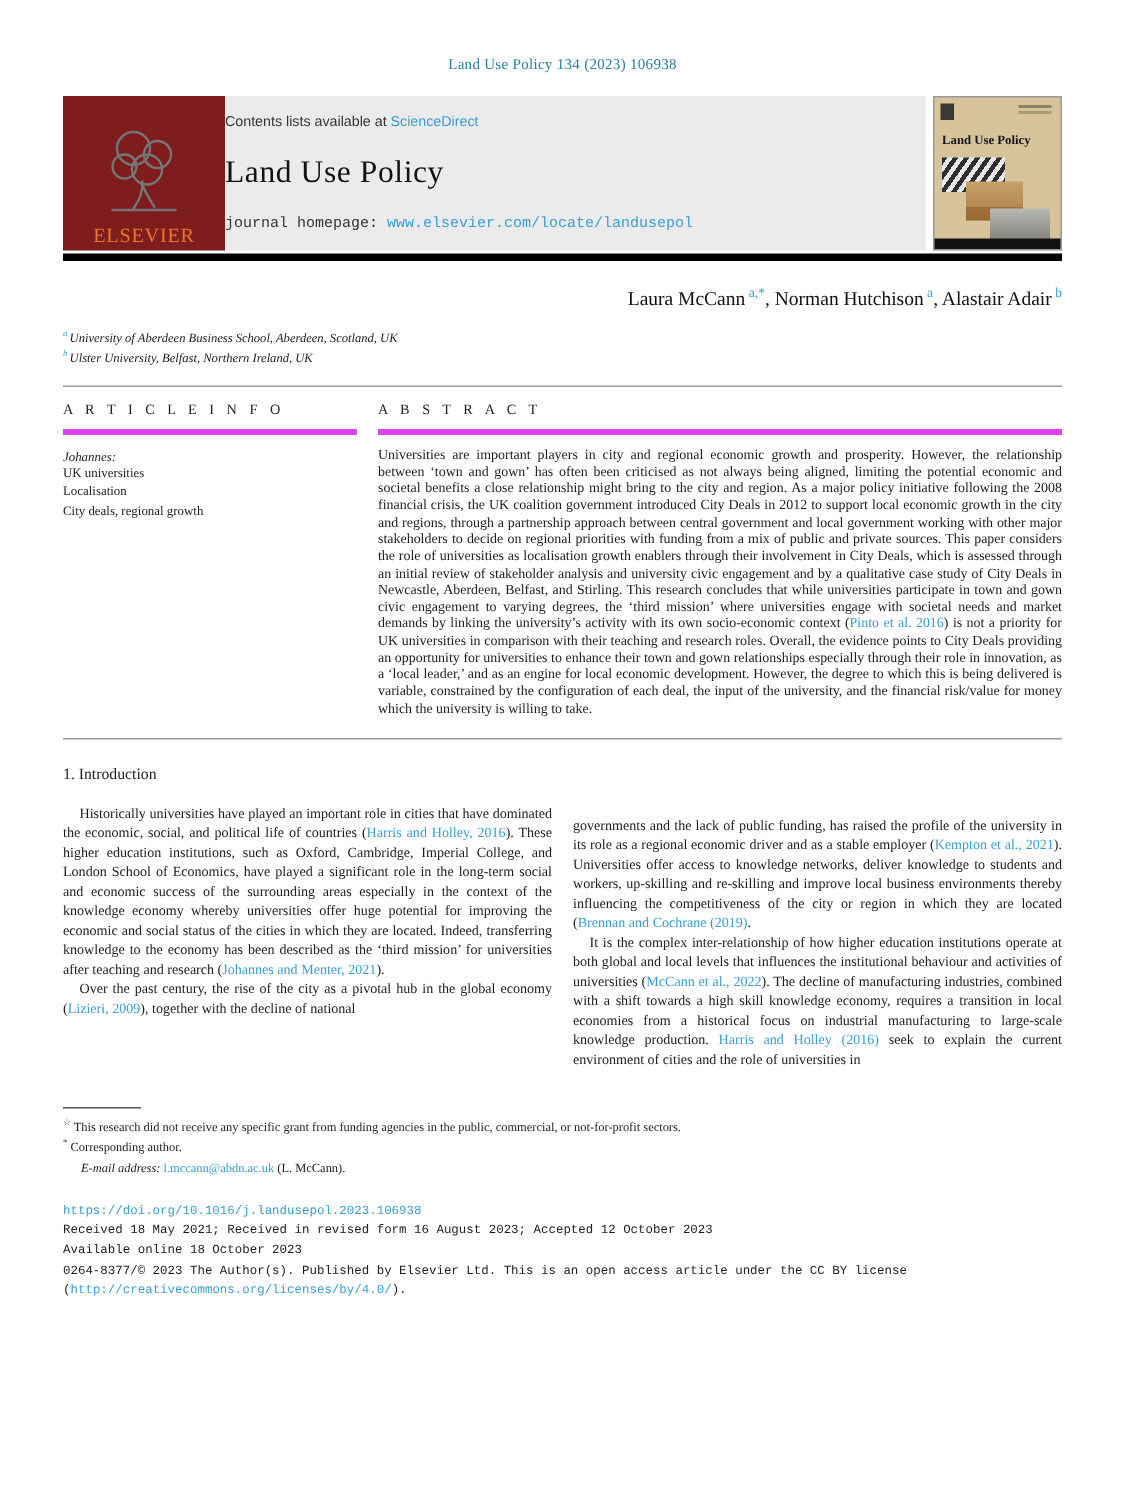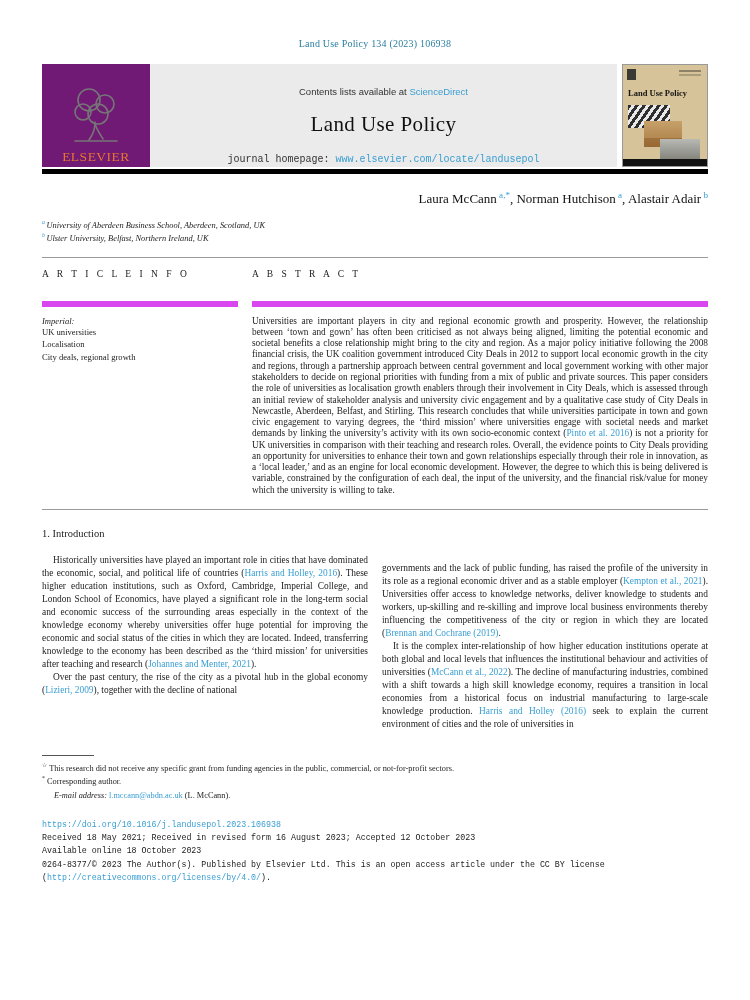--- a/index.html
+++ b/index.html
@@ -6,23 +6,23 @@
   body{width:750px;height:1000px;font-family:"Liberation Serif",serif;color:#1c1c1c;-webkit-font-smoothing:antialiased;}
   .page{width:666px;margin:0 auto;padding-top:38px;}
   .lnk{color:#3a9ed2;}
   .it{font-style:italic;}
   sup{font-size:70%;line-height:0;}
   sup.lnk{color:#3a9ed2;}
 
   .running-head{text-align:center;font-size:10px;color:#2a7f9e;letter-spacing:.2px;}
 
   .header-row{display:flex;margin-top:15px;align-items:stretch;height:103px;}
-  .logo-col{width:108px;background:#701a75;display:flex;flex-direction:column;align-items:center;justify-content:flex-end;padding-bottom:2px;}
+  .logo-col{width:108px;background:#7f1d1d;display:flex;flex-direction:column;align-items:center;justify-content:flex-end;padding-bottom:2px;}
   .elsevier-text{font-size:13.5px;color:#e8762c;letter-spacing:.5px;margin-top:1px;}
-  .band{flex:1;background:#ebebeb;text-align:center;padding-top:22px;}
+  .band{flex:1;background:#ebebeb;text-align:left;padding-top:12px;}
   .band .contents{font-family:"Liberation Sans",sans-serif;font-size:9.5px;color:#333;}
   .band .jtitle{font-size:21px;color:#111;margin-top:15px;letter-spacing:.4px;}
   .band .homepage{font-family:Liberation Mono, monospace;font-size:10px;color:#333;margin-top:17px;}
   .cover{width:86px;margin-left:5px;background:#d7c399;border:1px solid #999;position:relative;box-sizing:border-box;}
   .cover .c-logo{position:absolute;left:4px;top:4px;width:9px;height:11px;background:#3a3a33;}
   .cover .c-marks{position:absolute;right:6px;top:5px;width:22px;height:2px;background:#8d8265;box-shadow:0 4px 0 #a99c78;}
   .cover .c-title{position:absolute;left:5px;top:23px;font-size:8.5px;font-weight:bold;color:#141414;}
   .cover .c-img1{position:absolute;left:5px;top:40px;width:42px;height:23px;background:repeating-linear-gradient(125deg,#2e2e2e 0 3px,#e9e9e9 3px 6px);}
   .cover .c-img2{position:absolute;left:21px;top:56px;width:38px;height:26px;background:linear-gradient(#c7a06a,#a97c44);box-shadow:inset 0 -9px 0 rgba(120,70,20,.35);}
   .cover .c-img3{position:absolute;left:37px;top:74px;width:40px;height:21px;background:linear-gradient(#b9b9b4,#83837c);}
@@ -30,21 +30,21 @@
   .rule-thick{height:4.5px;background:#000;margin-top:2px;}
 
   .article-title{margin-top:33px;font-size:17.5px;line-height:1.42;color:#111;width:620px;}
   .authors{margin-top:17px;font-size:13px;color:#111;text-align:right;}
   .affils{margin-top:12px;font-size:8.4px;font-style:italic;line-height:1.55;}
   .rule-thin{height:1px;background:#9a9a9a;margin-top:12px;}
 
   .info-row{display:flex;margin-top:11px;}
   .info-col{width:196px;}
   .abs-col{flex:1;margin-left:14px;}
-  .sec-head{font-size:9.5px;letter-spacing:3px;color:#222;padding-bottom:22px;border-bottom:6px solid #d946ef;}
+  .sec-head{font-size:9.5px;letter-spacing:3px;color:#222;padding-bottom:7px;border-bottom:4px solid #d946ef;}
   .kw-label{font-size:8.6px;font-style:italic;margin-top:9px;}
   .kw-item{font-size:8.6px;line-height:1.5;}
   .abs-text{font-size:9.3px;line-height:1.215;text-align:justify;margin-top:9px;}
   .rule-thin2{height:1px;background:#9a9a9a;margin-top:13px;}
 
   .intro-row{display:flex;margin-top:17px;}
   .col-l{width:326px;}
   .col-r{width:326px;margin-left:14px;margin-top:35px;}
   .intro-head{font-size:10.5px;font-weight:normal;margin:1px 0 15px 0;}
   .body-p{font-size:9.4px;line-height:1.383;text-align:justify;margin:0;}
@@ -105,21 +105,21 @@
   <div class="affils">
     <div><sup class="lnk">a </sup><span>University of Aberdeen Business School, Aberdeen, Scotland, UK</span></div>
     <div><sup class="lnk">b </sup><span>Ulster University, Belfast, Northern Ireland, UK</span></div>
   </div>
 
   <div class="rule-thin"></div>
 
   <div class="info-row">
     <div class="info-col">
       <div class="sec-head">A R T I C L E  I N F O</div>
-      <div class="kw-label">Imperial:</div>
+      <div class="kw-label">Johannes:</div>
       <div class="kw-item">UK universities</div>
       <div class="kw-item">Localisation</div>
       <div class="kw-item">City deals, regional growth</div>
     </div>
     <div class="abs-col">
       <div class="sec-head">A B S T R A C T</div>
       <div class="abs-text"><span>Universities are important players in city and regional economic growth and prosperity. However, the relationship between ‘town and gown’ has often been criticised as not always being aligned, limiting the potential economic and societal benefits a close relationship might bring to the city and region. As a major policy initiative following the 2008 financial crisis, the UK coalition government introduced City Deals in 2012 to support local economic growth in the city and regions, through a partnership approach between central government and local government working with other major stakeholders to decide on regional priorities with funding from a mix of public and private sources. This paper considers the role of universities as localisation growth enablers through their involvement in City Deals, which is assessed through an initial review of stakeholder analysis and university civic engagement and by a qualitative case study of City Deals in Newcastle, Aberdeen, Belfast, and Stirling. This research concludes that while universities participate in town and gown civic engagement to varying degrees, the ‘third mission’ where universities engage with societal needs and market demands by linking the university’s activity with its own socio-economic context (</span><span class="lnk">Pinto et al. 2016</span><span>) is not a priority for UK universities in comparison with their teaching and research roles. Overall, the evidence points to City Deals providing an opportunity for universities to enhance their town and gown relationships especially through their role in innovation, as a ‘local leader,’ and as an engine for local economic development. However, the degree to which this is being delivered is variable, constrained by the configuration of each deal, the input of the university, and the financial risk/value for money which the university is willing to take.</span></div>
     </div>
   </div>
 

